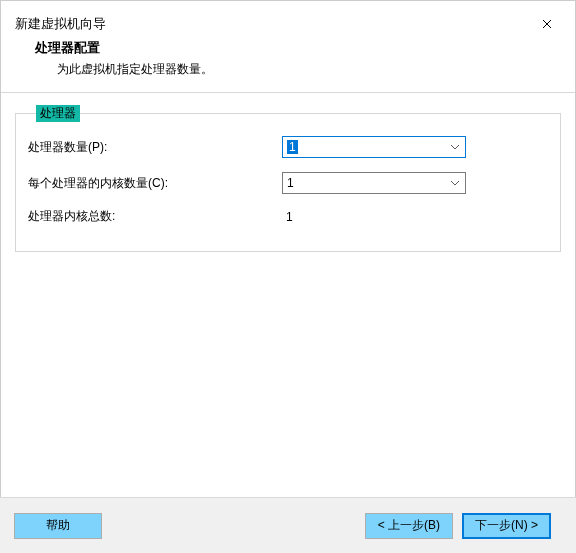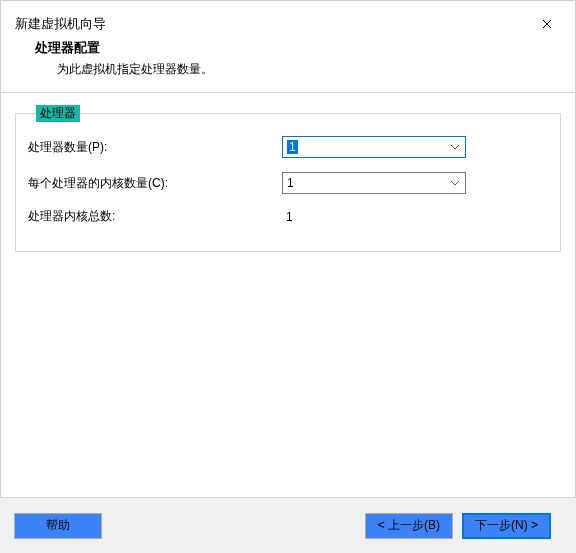--- a/index.html
+++ b/index.html
@@ -95,21 +95,21 @@
       height: 56px;
       border-top: 1px solid #d9d9d9;
       background: #f0f0f0;
       display: flex;
       align-items: center;
       padding: 0 14px;
     }
     .btn {
       height: 26px;
       min-width: 88px;
-      background: #3b82f6;
+      background: #7dd3fc;
       border: 1px solid #adadad;
       font-size: 12px;
       display: inline-flex;
       align-items: center;
       justify-content: center;
       cursor: pointer;
       padding: 0 12px;
     }
     .btn.default { border-color: #0078d7; box-shadow: inset 0 0 0 1px #0078d7; }
     .footer-left { flex: 0 0 auto; }

